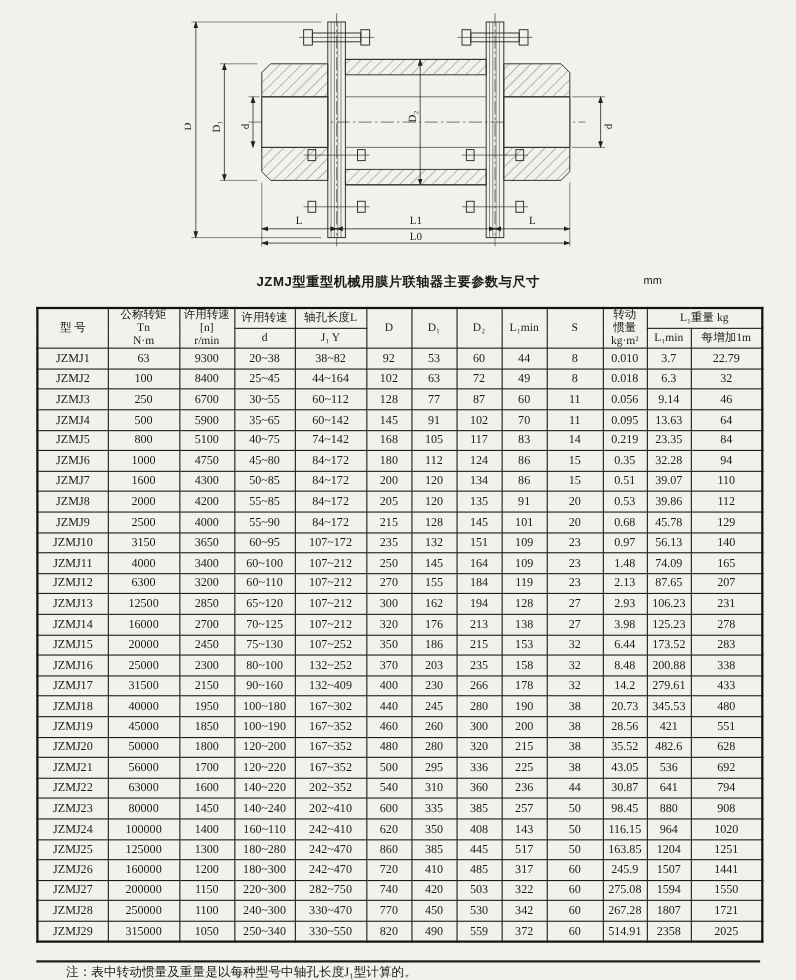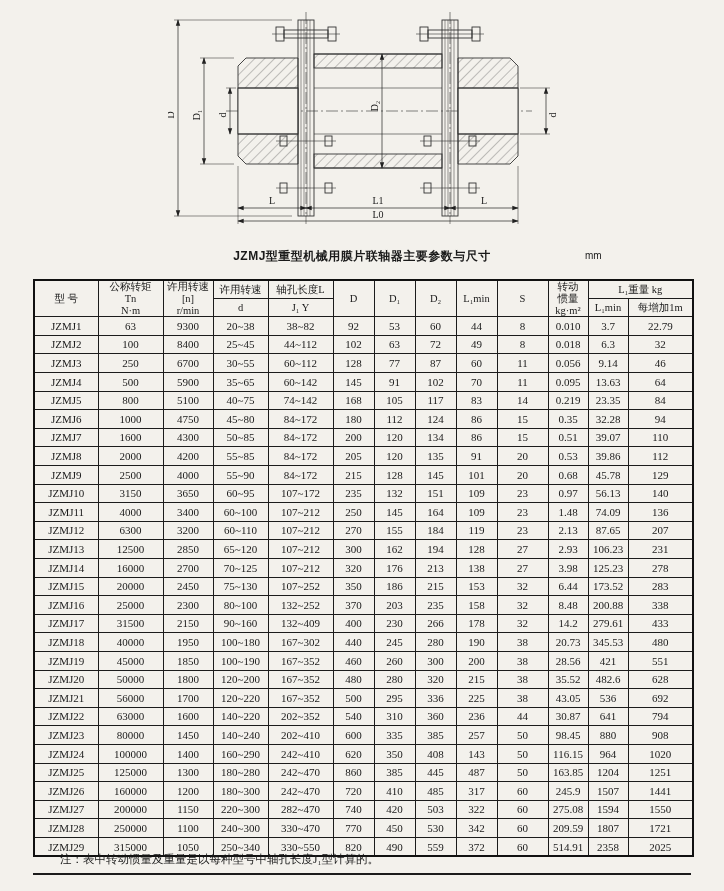--- a/index.html
+++ b/index.html
@@ -29,21 +29,21 @@
   }
   table.spec th,table.spec td{
     border:1px solid #1c1c1c;padding:0 1px;text-align:center;
     vertical-align:middle;font-weight:normal;line-height:1.12;
     overflow:hidden;
   }
   table.spec{border:2px solid #111;}
   table.spec thead th{font-size:10.5px;white-space:pre-line;}
   table.spec tbody td{height:17.6px;font-size:11px;white-space:nowrap;}
   .footnote{
-    position:absolute;left:60px;top:852px;font-size:11.5px;
+    position:absolute;left:60px;top:876px;font-size:11.5px;
   }
   .bottom-rule{
     position:absolute;left:33px;top:873px;width:658px;height:0;
     border-top:2.5px solid #1b1b1b;
   }
   .dimtext{font-family:"Liberation Serif","DejaVu Serif",serif;font-size:10px;fill:#222;}
 </style>
 </head>
 <body>
 
@@ -231,21 +231,21 @@
         <td>8</td>
         <td>0.010</td>
         <td>3.7</td>
         <td>22.79</td>
       </tr>
       <tr>
         <td>JZMJ2</td>
         <td>100</td>
         <td>8400</td>
         <td>25~45</td>
-        <td>44~112</td>
+        <td>44~164</td>
         <td>102</td>
         <td>63</td>
         <td>72</td>
         <td>49</td>
         <td>8</td>
         <td>0.018</td>
         <td>6.3</td>
         <td>32</td>
       </tr>
       <tr>
@@ -374,21 +374,21 @@
         <td>3400</td>
         <td>60~100</td>
         <td>107~212</td>
         <td>250</td>
         <td>145</td>
         <td>164</td>
         <td>109</td>
         <td>23</td>
         <td>1.48</td>
         <td>74.09</td>
-        <td>136</td>
+        <td>165</td>
       </tr>
       <tr>
         <td>JZMJ12</td>
         <td>6300</td>
         <td>3200</td>
         <td>60~110</td>
         <td>107~212</td>
         <td>270</td>
         <td>155</td>
         <td>184</td>
@@ -560,41 +560,41 @@
         <td>257</td>
         <td>50</td>
         <td>98.45</td>
         <td>880</td>
         <td>908</td>
       </tr>
       <tr>
         <td>JZMJ24</td>
         <td>100000</td>
         <td>1400</td>
-        <td>160~290</td>
+        <td>160~110</td>
         <td>242~410</td>
         <td>620</td>
         <td>350</td>
         <td>408</td>
         <td>143</td>
         <td>50</td>
         <td>116.15</td>
         <td>964</td>
         <td>1020</td>
       </tr>
       <tr>
         <td>JZMJ25</td>
         <td>125000</td>
         <td>1300</td>
         <td>180~280</td>
         <td>242~470</td>
         <td>860</td>
         <td>385</td>
         <td>445</td>
-        <td>487</td>
+        <td>517</td>
         <td>50</td>
         <td>163.85</td>
         <td>1204</td>
         <td>1251</td>
       </tr>
       <tr>
         <td>JZMJ26</td>
         <td>160000</td>
         <td>1200</td>
         <td>180~300</td>
@@ -606,42 +606,42 @@
         <td>60</td>
         <td>245.9</td>
         <td>1507</td>
         <td>1441</td>
       </tr>
       <tr>
         <td>JZMJ27</td>
         <td>200000</td>
         <td>1150</td>
         <td>220~300</td>
-        <td>282~470</td>
+        <td>282~750</td>
         <td>740</td>
         <td>420</td>
         <td>503</td>
         <td>322</td>
         <td>60</td>
         <td>275.08</td>
         <td>1594</td>
         <td>1550</td>
       </tr>
       <tr>
         <td>JZMJ28</td>
         <td>250000</td>
         <td>1100</td>
         <td>240~300</td>
         <td>330~470</td>
         <td>770</td>
         <td>450</td>
         <td>530</td>
         <td>342</td>
         <td>60</td>
-        <td>209.59</td>
+        <td>267.28</td>
         <td>1807</td>
         <td>1721</td>
       </tr>
       <tr>
         <td>JZMJ29</td>
         <td>315000</td>
         <td>1050</td>
         <td>250~340</td>
         <td>330~550</td>
         <td>820</td>

